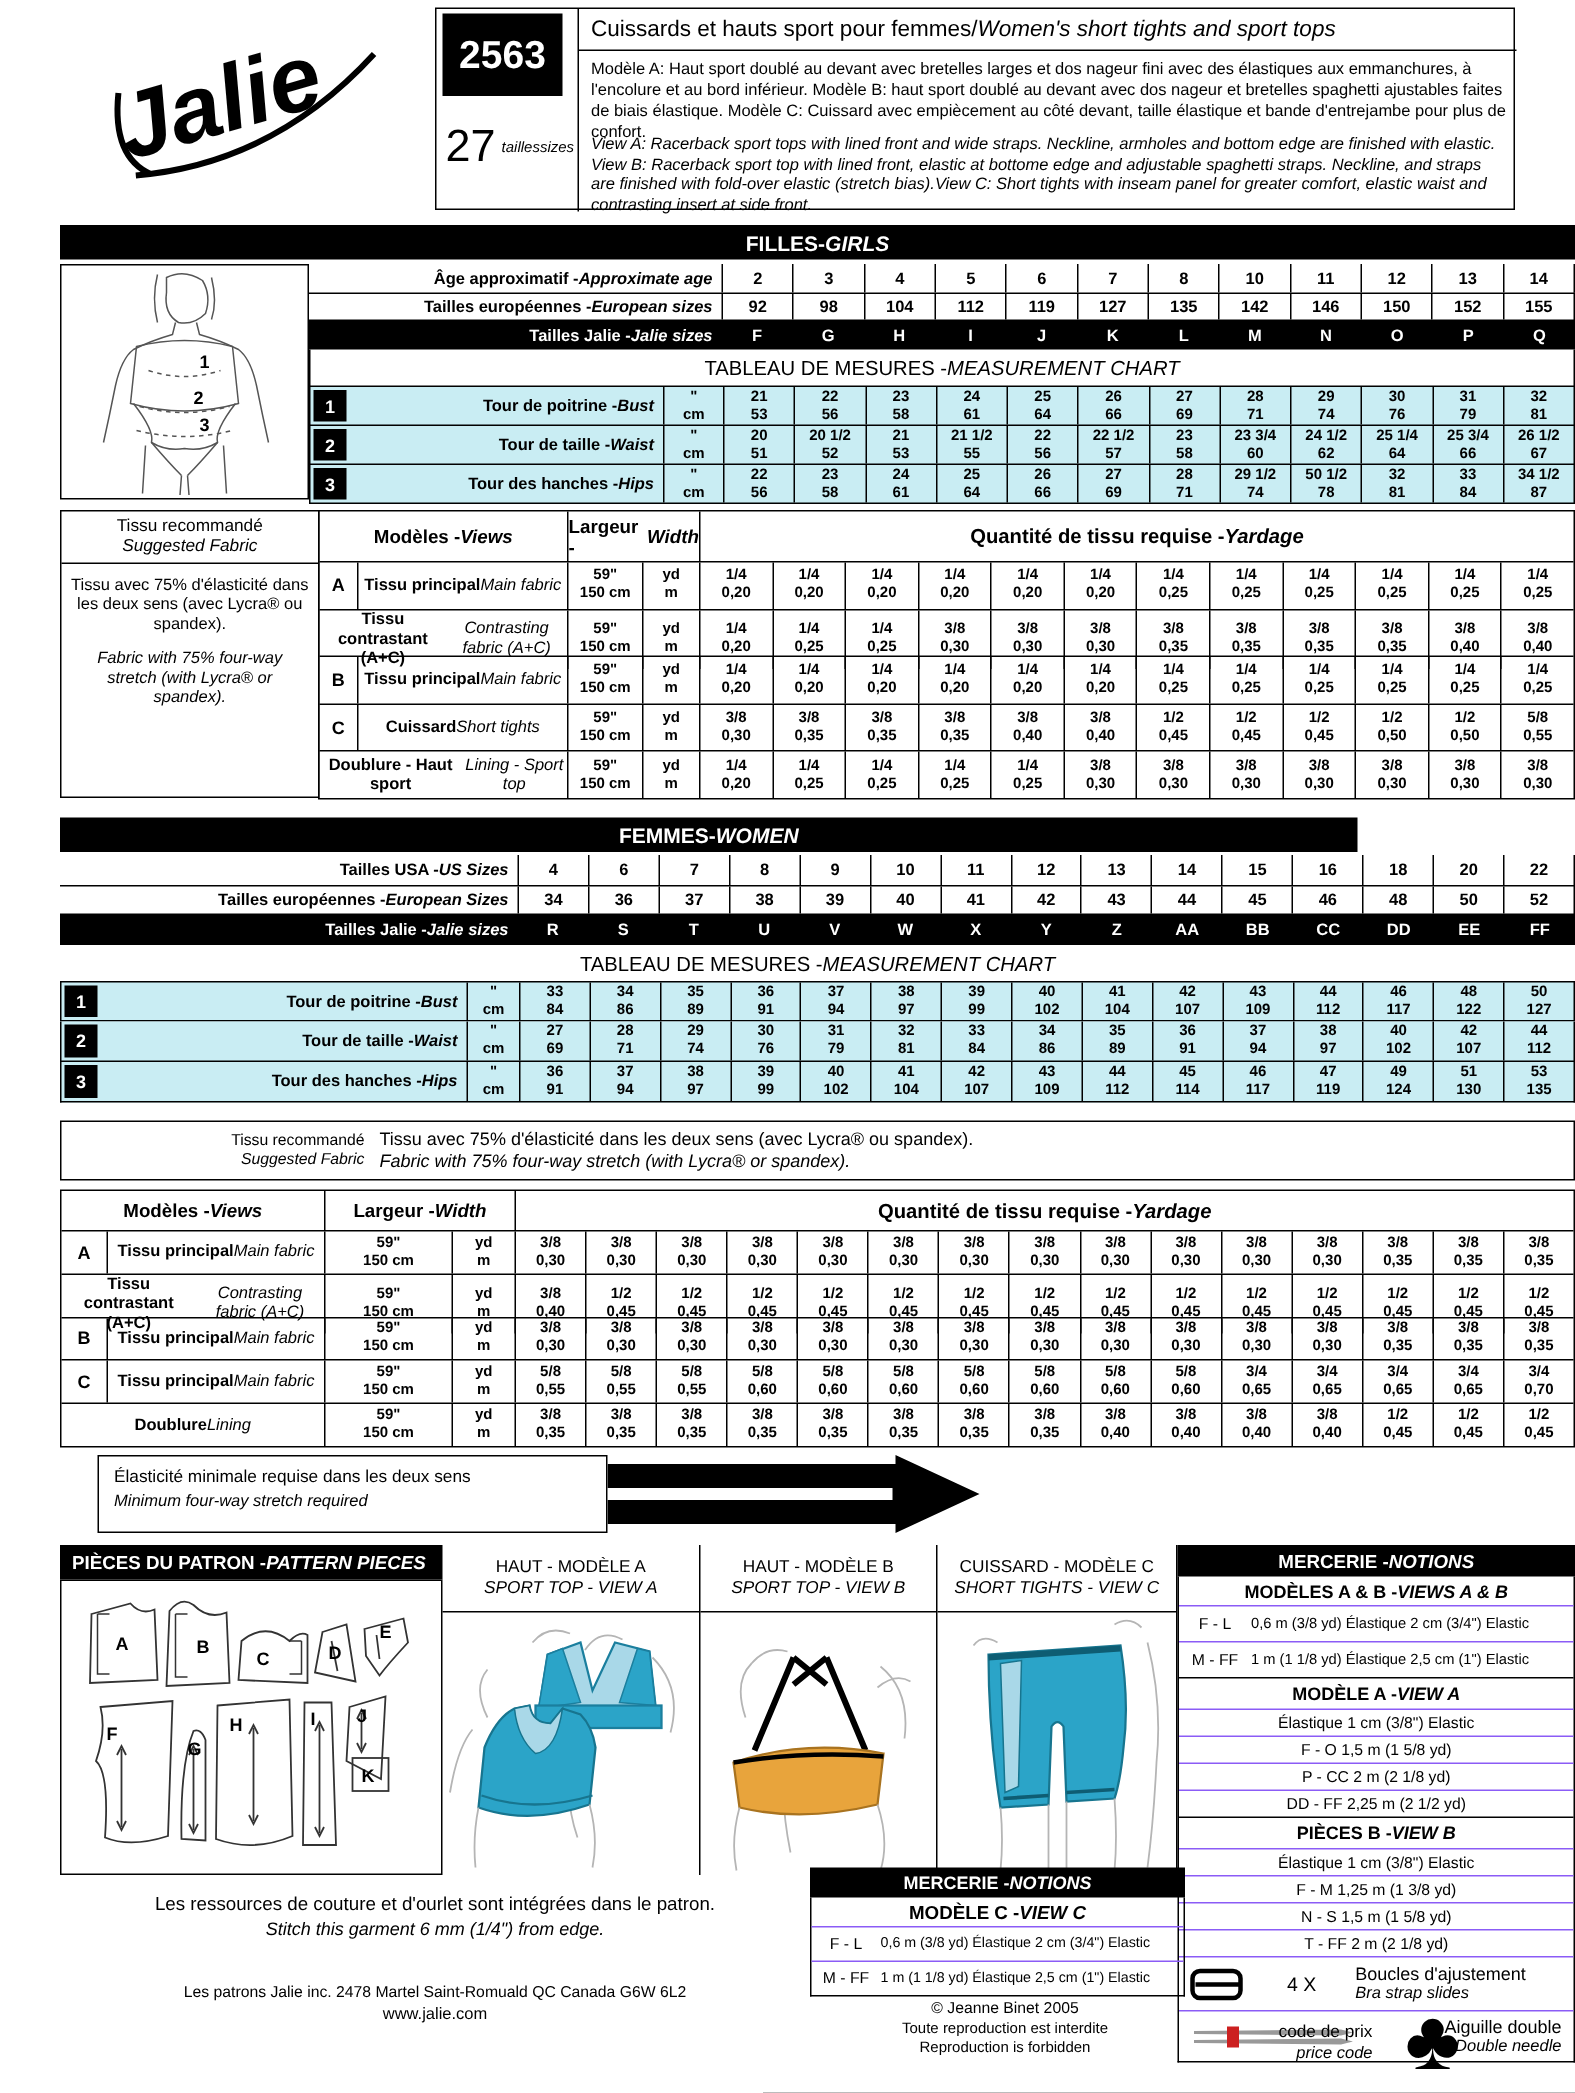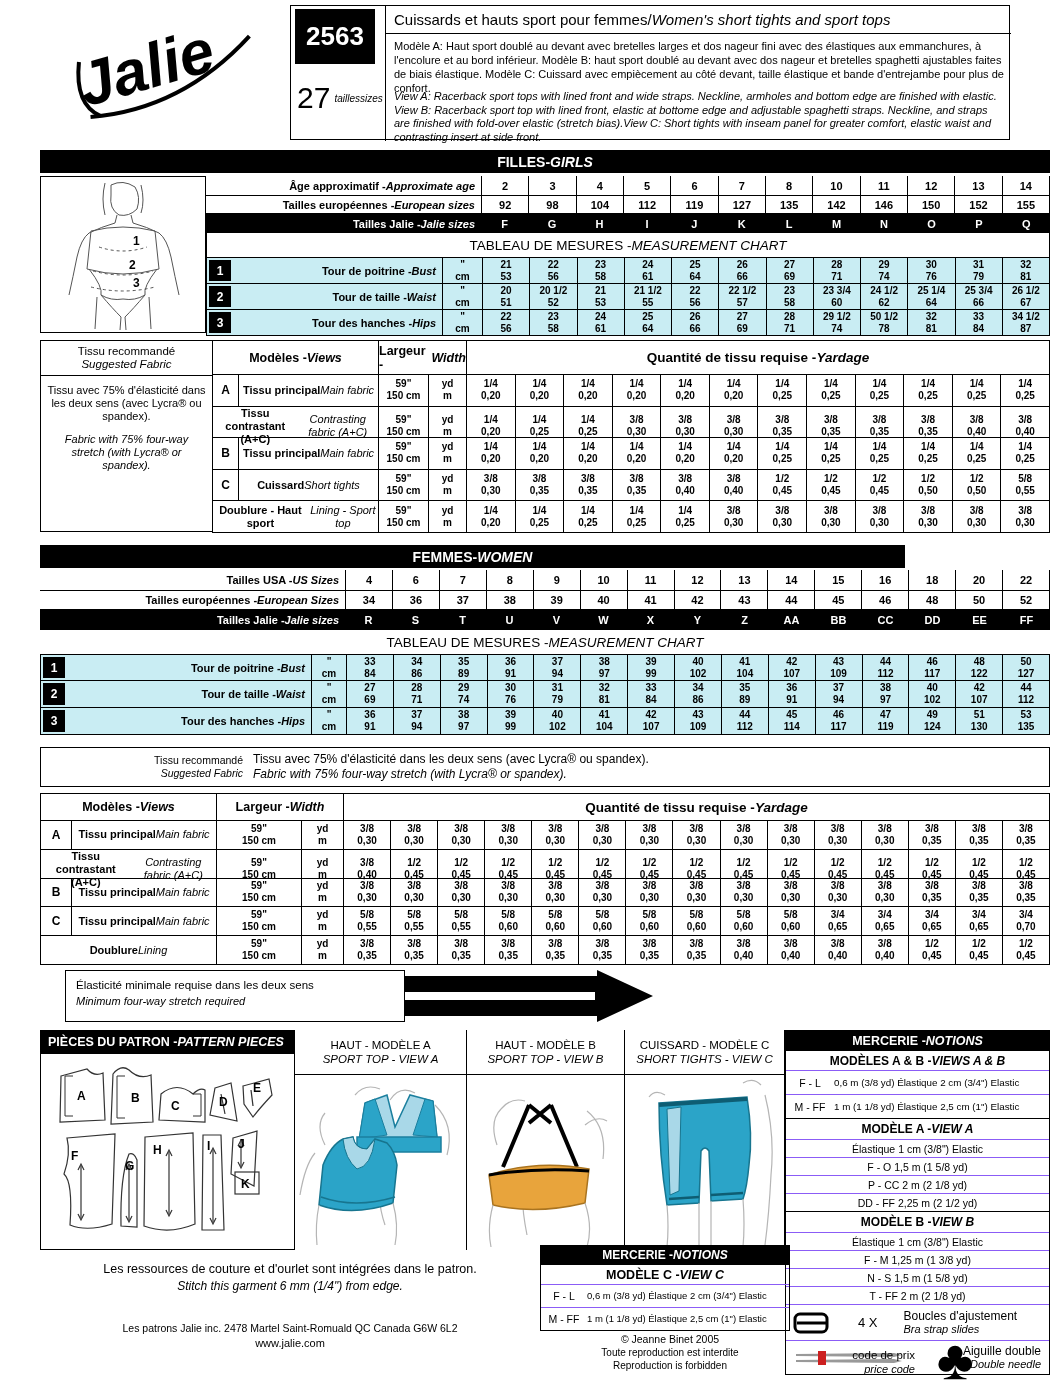--- a/index.html
+++ b/index.html
@@ -1512,21 +1512,21 @@
         <span>MODÈLE A - </span>
           <span class="en">VIEW A</span>
       </div>
       <div class="nrow" style="height:17px;">
           <span>Élastique 1 cm (3/8") Elastic</span>
         </div>
       <div class="nrow" style="height:17px;"><span class="b">F - O</span>&nbsp;<span>1,5 m (1 5/8 yd)</span></div>
       <div class="nrow" style="height:17px;"><span class="b">P - CC</span>&nbsp;<span>2 m (2 1/8 yd)</span></div>
       <div class="nrow" style="height:17px;"><span class="b">DD - FF</span>&nbsp;<span>2,25 m (2 1/2 yd)</span></div>
       <div class="ntitle" style="height:20px;">
-        <span>MODÈLE B - </span>
+        <span>PIÈCES B - </span>
           <span class="en">VIEW B</span>
       </div>
       <div class="nrow" style="height:17px;">
           <span>Élastique 1 cm (3/8") Elastic</span>
         </div>
       <div class="nrow" style="height:17px;"><span class="b">F - M</span>&nbsp;<span>1,25 m (1 3/8 yd)</span></div>
       <div class="nrow" style="height:17px;"><span class="b">N - S</span>&nbsp;<span>1,5 m (1 5/8 yd)</span></div>
       <div class="nrow" style="height:17px;"><span class="b">T - FF</span>&nbsp;<span>2 m (2 1/8 yd)</span></div>
       <div class="nrow" style="height:35px;justify-content:flex-start;padding:0 6px;">
         <svg width="40" height="24" viewBox="0 0 40 24">

